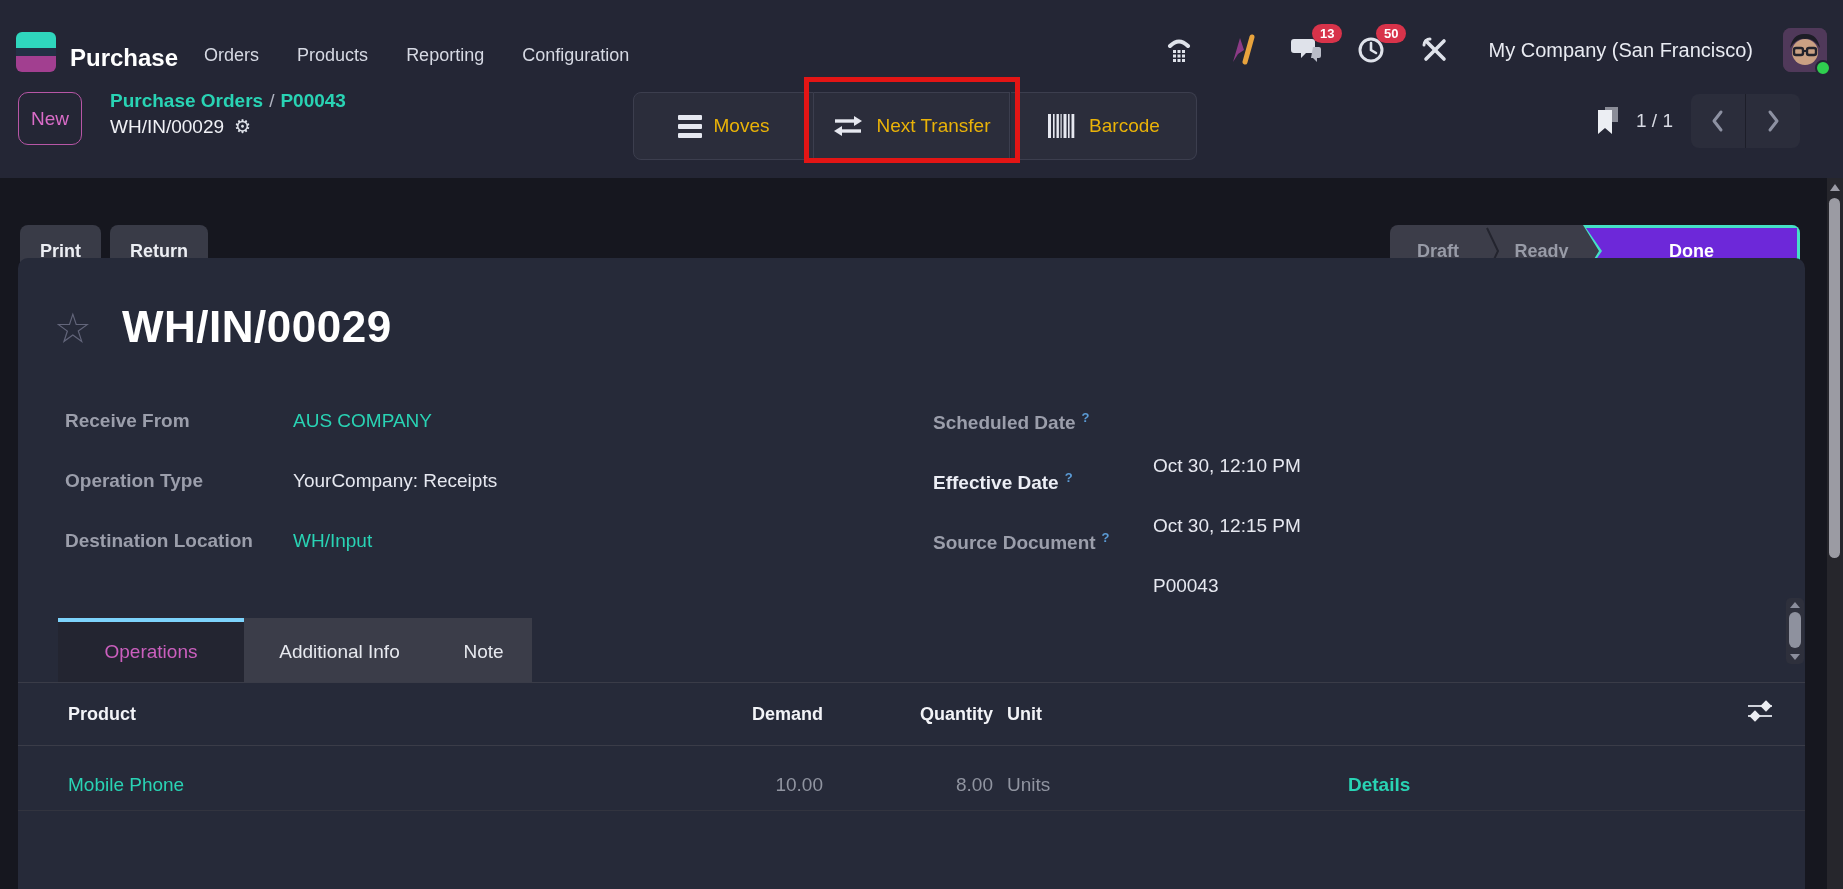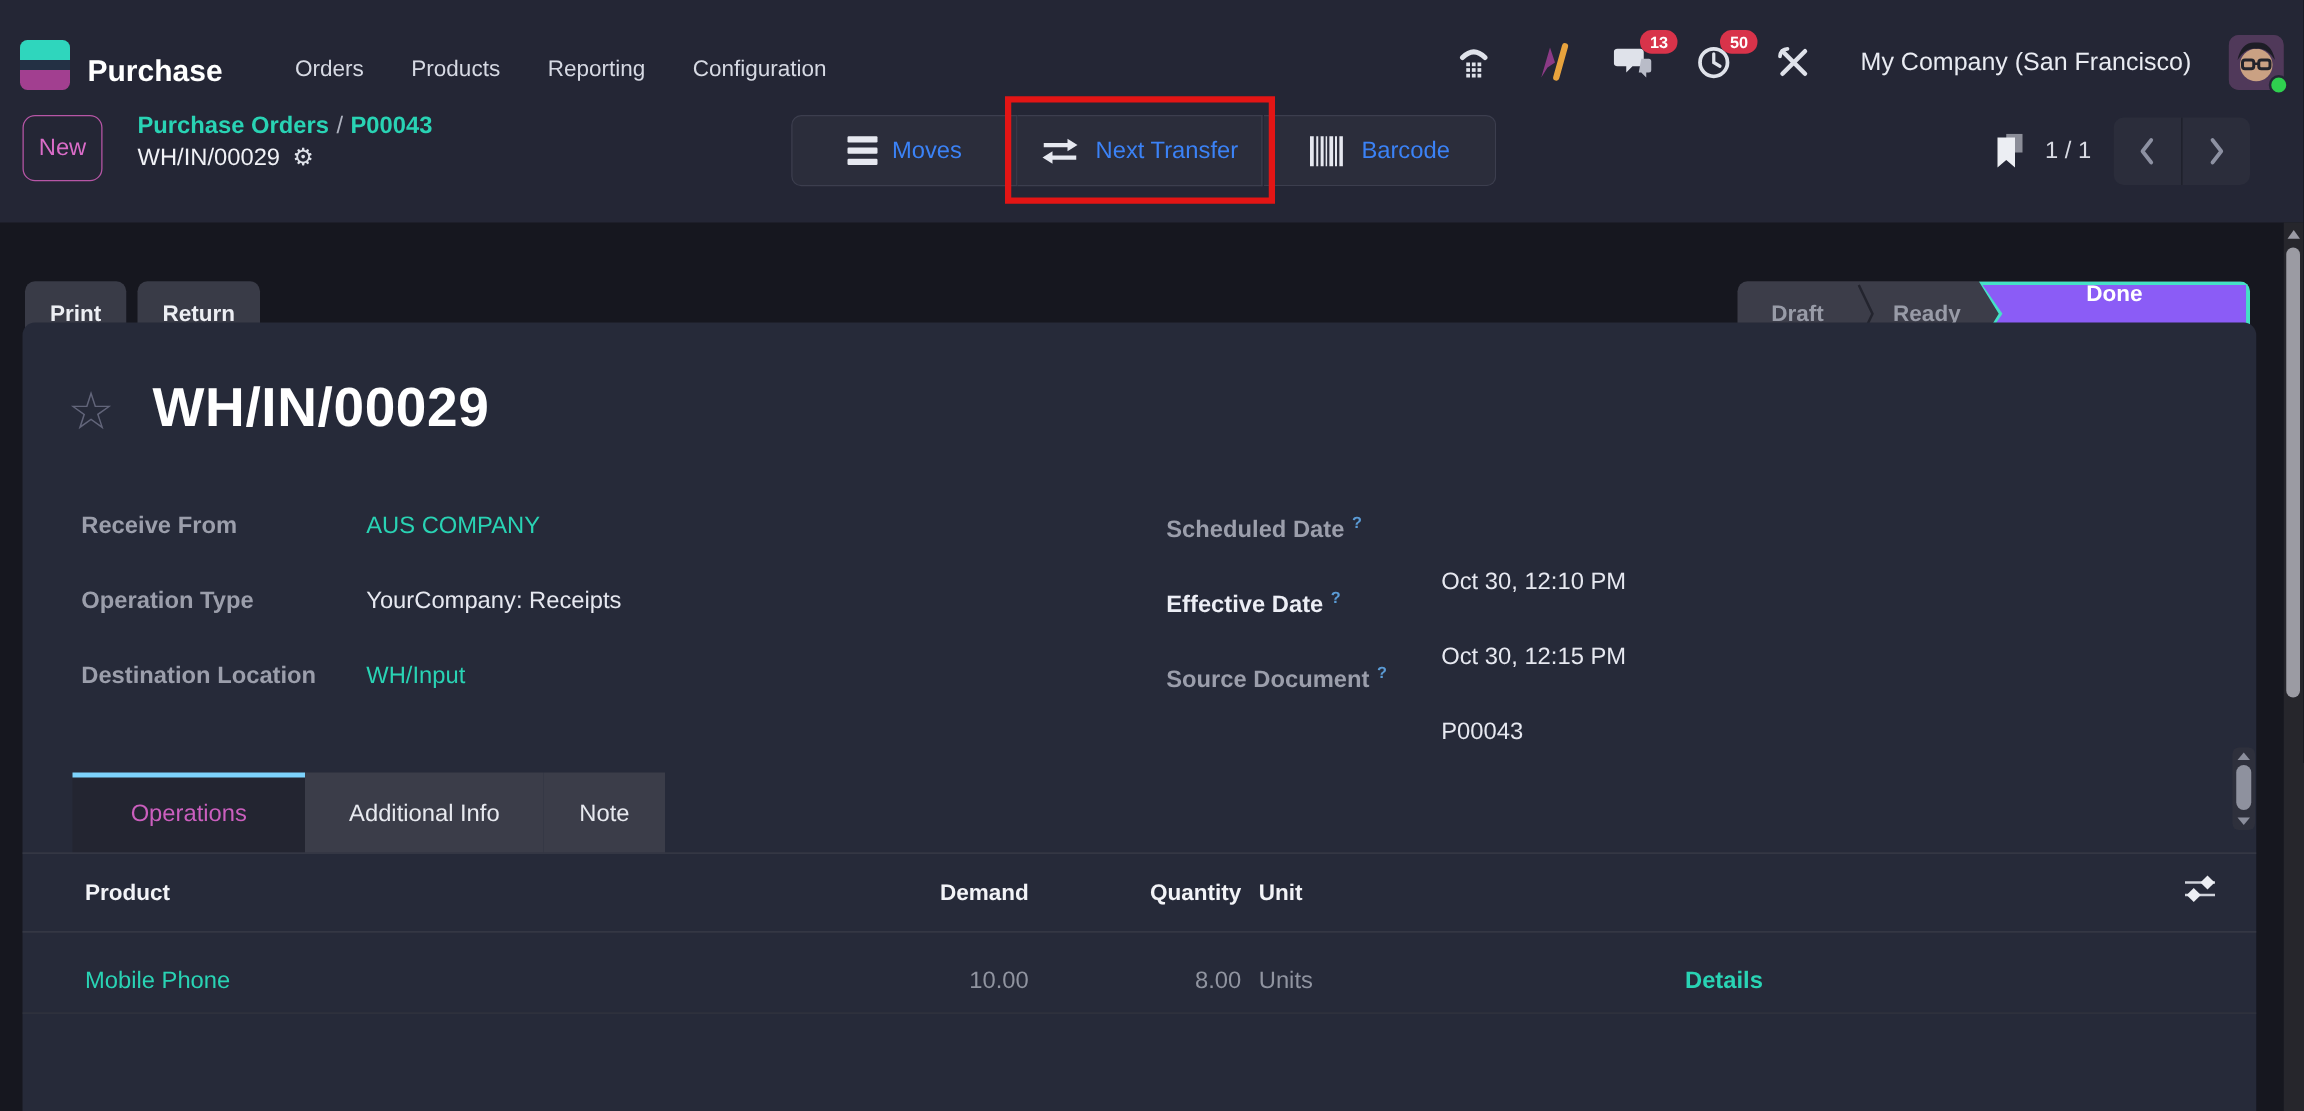--- a/index.html
+++ b/index.html
@@ -8,42 +8,42 @@
   .screen { position:relative; width:1843px; height:889px; background:#16171f; overflow:hidden; color:#e6e8f0; }
 
   
   .header { position:absolute; top:0; left:0; width:100%; height:178px; background:#242635; }
   .navbar { position:absolute; top:0; left:0; right:0; height:72px; display:flex; align-items:flex-end; padding:0 16px; }
   .logo { width:40px; height:40px; border-radius:6px; overflow:hidden; display:flex; flex-direction:column; cursor:pointer; }
   .logo .l1 { height:40%; background:#2fd6bd; }
   .logo .l2 { height:20%; background:#233044; }
   .logo .l3 { height:40%; background:#a23f90; }
   .app-name { font-size:24px; font-weight:bold; color:#ffffff; margin-left:14px; }
-  .menus { display:flex; gap:34px; margin-left:56px; }
+  .menus { display:flex; gap:34px; margin-left:24px; }
   .menu-item { font-size:18px; color:#d6d9e3; cursor:pointer; padding:6px 2px; }
   .nav-right { margin-left:auto; display:flex; align-items:center; gap:30px; }
   .nav-ico { position:relative; width:34px; height:34px; display:flex; align-items:center; justify-content:center; cursor:pointer; }
   .badge { position:absolute; top:-9px; right:-18px; background:#d8334a; color:#fff; font-size:13px; font-weight:bold;
            border-radius:11px; padding:2px 8px; line-height:15px;margin-left:20px; }
   .company-name { font-size:20px; color:#e9ebf2; margin-left:6px; cursor:pointer; white-space:nowrap; }
   .avatar-wrap { position:relative; width:44px; height:44px; cursor:pointer; }
   .avatar { width:44px; height:44px; border-radius:8px; overflow:hidden; background:#4a3550; }
   .status-dot { position:absolute; right:-4px; bottom:-4px; width:16px; height:16px; border-radius:50%; background:#2fd04f; border:2px solid #242635; }
 
   .crumb-row { position:absolute; top:72px; left:0; right:0; height:106px; }
   .btn-new { position:absolute; left:18px; top:20px; width:64px; height:53px; border:1px solid #b756a6; border-radius:10px;
              background:transparent; color:#da6cc8; font-size:19px; display:flex; align-items:center; justify-content:center; cursor:pointer; }
   .crumbs { position:absolute; left:110px; top:16px; line-height:26px; }
   .crumb-line1 { font-size:19px; font-weight:600; color:#29d3b4; }
   .crumb-line1 .sep { color:#aeb2bf; font-weight:400; padding:0 6px; }
   .crumb-line1 a { cursor:pointer; }
   .crumb-line2 { font-size:19px; color:#f0f1f6; display:flex; align-items:center; gap:10px; }
   .gear { font-size:19px; color:#dfe2ea; cursor:pointer; }
 
-  .action-btn { position:absolute; top:20px; height:57px; background:#2b2d3b; border:1px solid #3c3e4e; color:#3b82f6;
+  .action-btn { position:absolute; top:20px; height:68px; background:#2b2d3b; border:1px solid #3c3e4e; color:#eab308;
                 font-size:19px; display:flex; align-items:center; justify-content:center; gap:12px; cursor:pointer; }
   .ab-moves { left:633px; width:181px; border-radius:8px 0 0 8px; }
   .ab-next { left:814px; width:196px; border-left:none; }
   .ab-barcode { left:1011px; width:186px; border-left:none; border-radius:0 8px 8px 0; }
   .red-box { position:absolute; left:804px; top:5px; width:216px; height:86px; border:5px solid #e31515; z-index:5; }
 
   .hamb { display:flex; flex-direction:column; gap:4px; }
   .hamb i { display:block; width:24px; height:5px; background:#e6e8f0; border-radius:1px; }
 
   .pager { position:absolute; right:43px; top:22px; display:flex; align-items:center; gap:18px; }
@@ -59,23 +59,23 @@
               font-size:18px; font-weight:600; cursor:pointer; padding:0 20px; }
   .btn-print { left:20px; }
   .btn-return { left:110px; }
 
   .statusbar { position:absolute; left:1390px; top:15px; width:410px; height:52px; background:#3c3d49; border-radius:8px;
                display:flex; overflow:hidden; }
   .st-seg { display:flex; align-items:center; justify-content:center; font-size:18px; font-weight:600; color:#989ba7; cursor:pointer; }
   .st-sep { flex:0 0 auto; }
   .st-done { position:relative; width:217px; background:#45e0c6;
              clip-path:polygon(0 0, 100% 0, 100% 100%, 0 100%, 16px 50%); }
-  .st-done-inner { position:absolute; inset:0; background:#8b5cf6;
+  .st-done-inner { position:absolute; inset:0; background:#6d28d9;
              clip-path:polygon(3px 3px, calc(100% - 3px) 3px, calc(100% - 3px) calc(100% - 3px), 3px calc(100% - 3px), 19px 50%);
-             display:flex; justify-content:center; }
+             display:flex; align-items:center; justify-content:center; }
   .st-done-inner span { color:#ffffff; font-weight:bold; font-size:18px; }
 
   
   .sheet { position:absolute; top:258px; left:18px; width:1787px; height:631px; background:#262a39; border-radius:10px 10px 0 0; }
   .fav-star { position:absolute; left:36px; top:50px; font-size:42px; color:#62657a; cursor:pointer; line-height:1; }
   .sheet-title { position:absolute; left:104px; top:44px; font-size:44px; font-weight:bold; color:#ffffff; letter-spacing:0.5px; }
 
   .fld { position:absolute; font-size:19px; white-space:nowrap; }
   .fld-label { color:#9b9eab; font-weight:600; }
   .fld-label.bright { color:#eceef5; font-weight:bold; }

